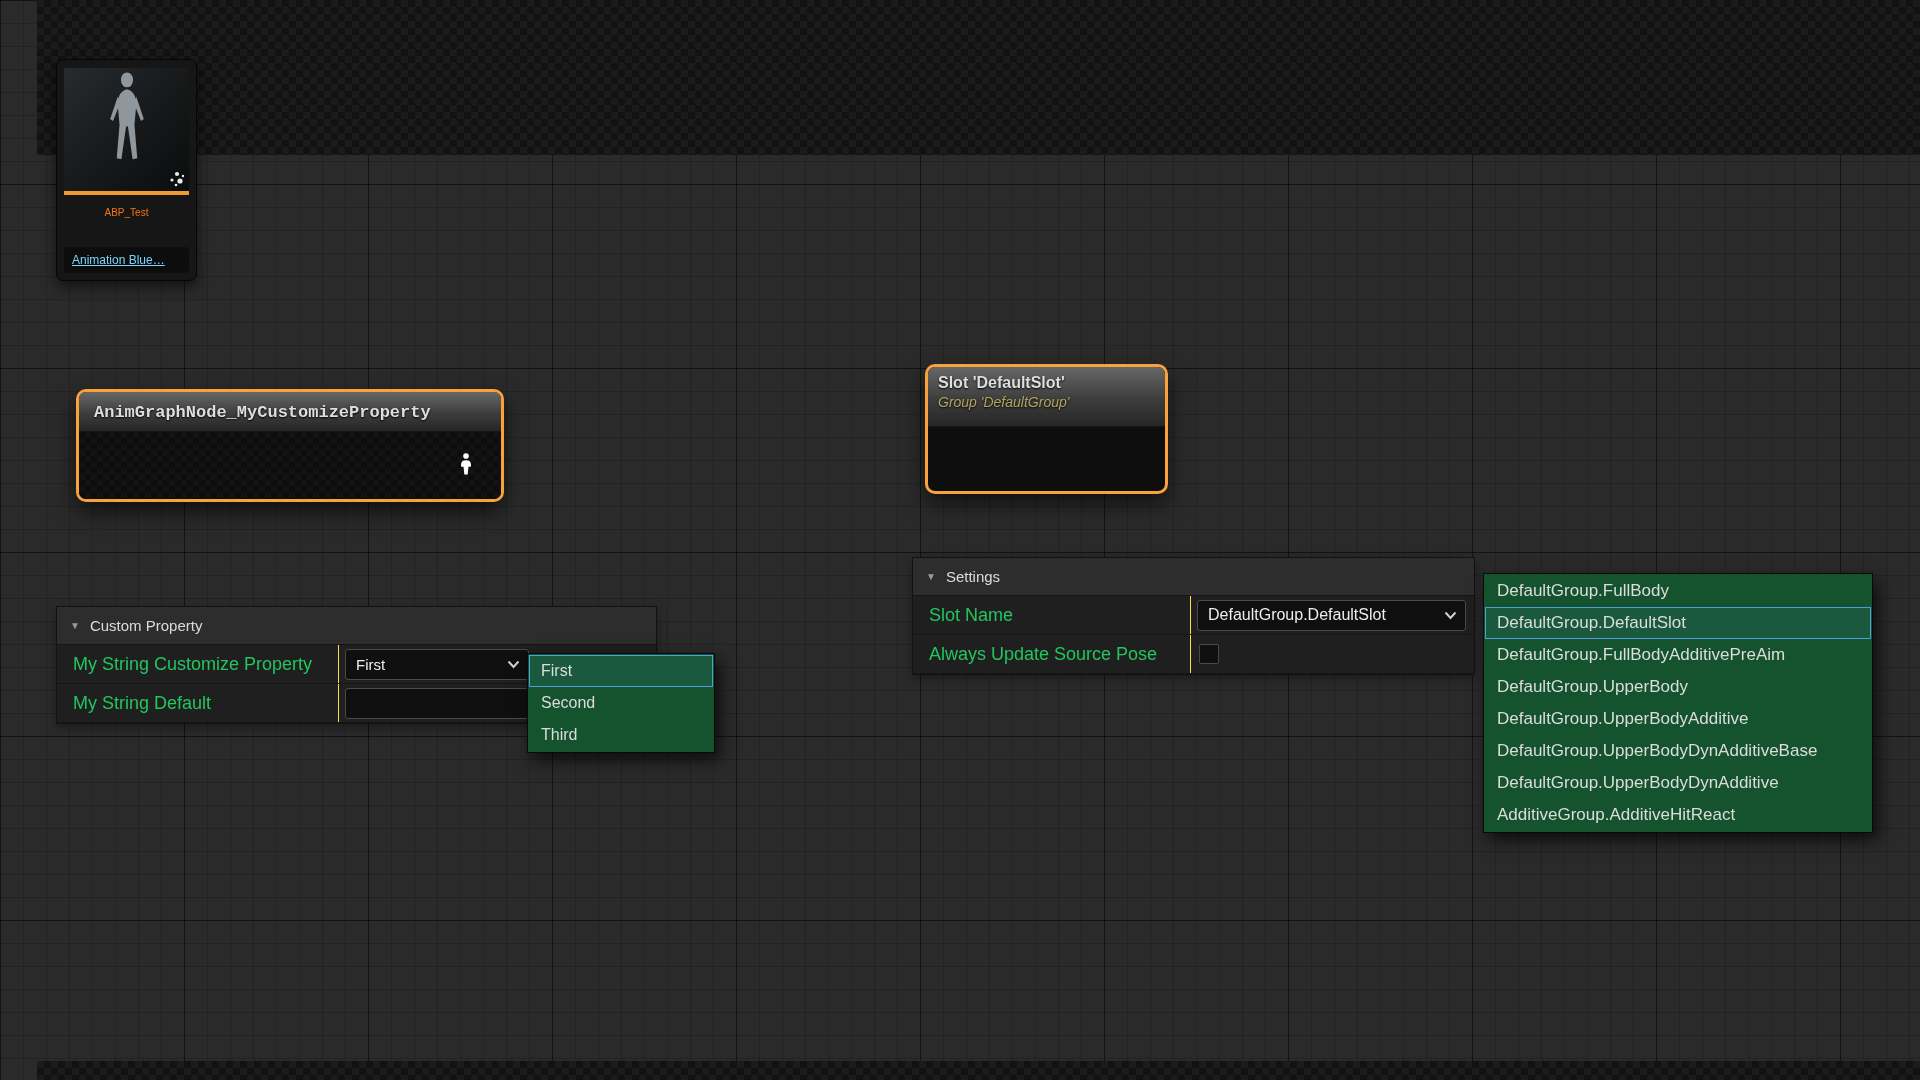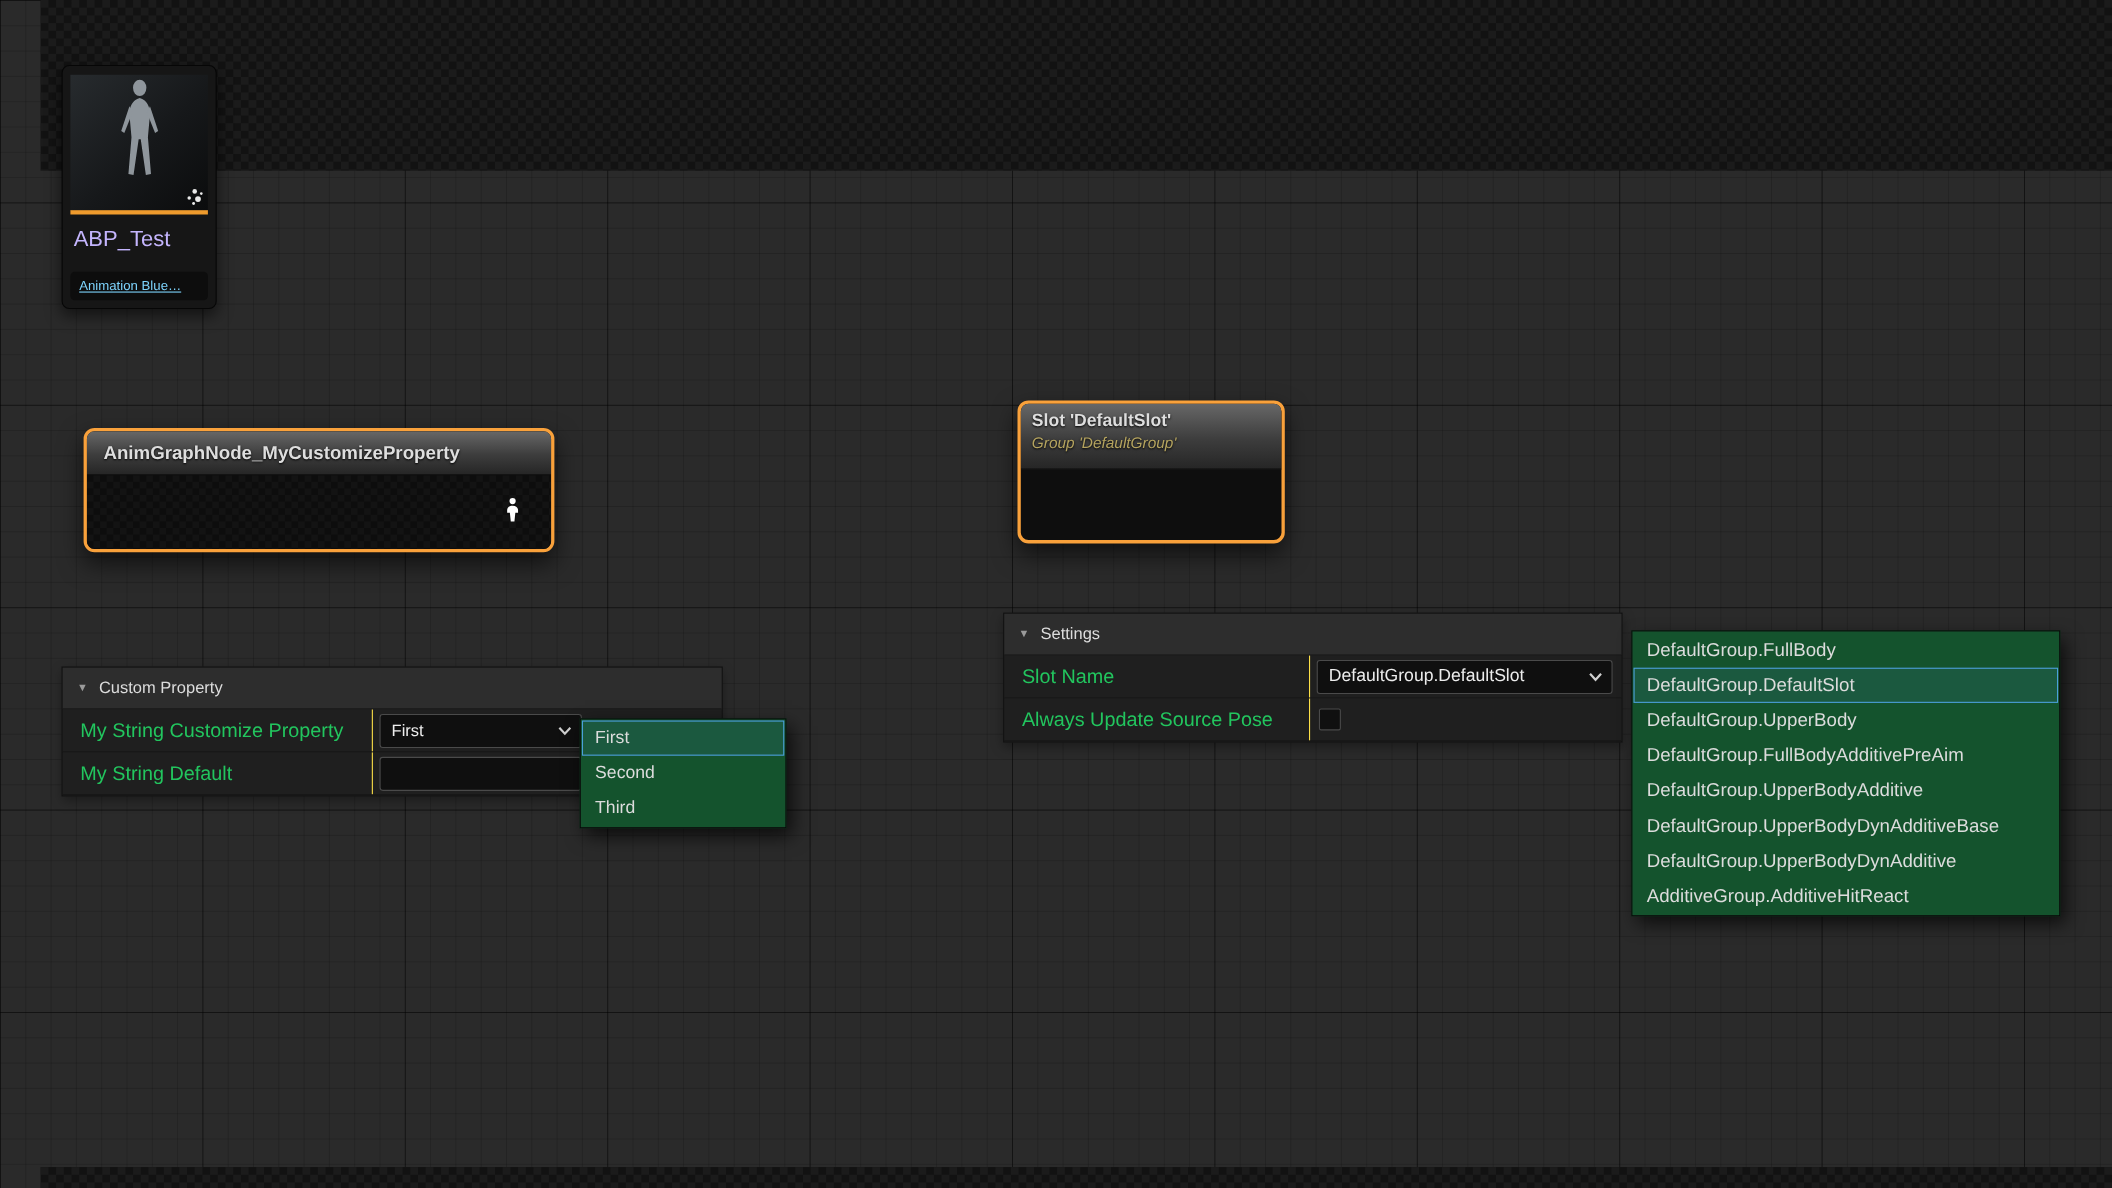--- a/index.html
+++ b/index.html
@@ -30,21 +30,21 @@
     position:absolute; left:56px; top:59px; width:141px; height:222px;
     background:#161616; border:1px solid #060606; border-radius:7px;
     box-shadow:0 6px 14px rgba(0,0,0,0.55); overflow:hidden;
   }
   .asset-thumb {
     margin:7px auto 0; width:125px; height:123px; position:relative;
     background:linear-gradient(135deg,#272b2e 0%, #16181a 55%, #0b0c0d 100%);
   }
   .asset-thumb .particle { position:absolute; right:2px; bottom:2px; }
   .asset-bar { margin:0 auto; width:125px; height:4px; background:#ef9b2d; }
-  .asset-title { padding:12px 10px 4px; font-size:20px; color:#c4b5fd; }
+  .asset-title { padding:12px 10px 4px; font-size:10px; color:#f97316;text-align:center; }
   .asset-footer {
     position:absolute; left:7px; right:7px; bottom:7px;
     background:#0d0d0d; border-radius:4px;
     padding:6px 8px; font-size:12px; color:#7dd3fc; white-space:nowrap; overflow:hidden;text-decoration:underline;
   }
 
   
   .node {
     position:absolute; border:3px solid #f9a13b; border-radius:10px;
     box-shadow:0 10px 22px rgba(0,0,0,0.6); background:#0e0e0e; overflow:hidden;
@@ -58,21 +58,21 @@
   .node-body {
     position:relative;
     background-color:#0d0d0d;
     background-image:conic-gradient(rgba(255,255,255,0.025) 25%, transparent 0 50%, rgba(255,255,255,0.025) 0 75%, transparent 0);
     background-size:12px 12px;
   }
 
   
   .node-customize { left:76px; top:389px; width:428px; height:113px; }
   .node-customize .node-header { height:40px; line-height:40px; }
-  .node-customize .node-title { font-size:17px; }
+  .node-customize .node-title { font-size:17px;font-family:Liberation Mono, monospace; }
   .node-customize .node-body { height:67px; }
   .node-customize .pin-right { position:absolute; right:26px; top:50%; transform:translateY(-50%); }
 
   
   .node-slot { left:925px; top:364px; width:243px; height:130px; }
   .node-slot .node-header { height:60px; padding-top:7px;padding-left:10px; }
   .node-slot .node-title { font-size:16px; }
   .node-slot .node-sub { font-size:14px; margin-top:2px; }
   .node-slot .node-body { height:64px; display:flex; align-items:center; padding:0 12px; gap:10px; }
   .node-slot .source-label { font-size:15px; color:#f0f0f0; flex:1; }
@@ -225,19 +225,19 @@
   </div>
   <div class="panel-row">
     <div class="row-label">Always Update Source Pose</div>
     <div class="checkbox" role="checkbox" aria-checked="false"></div>
   </div>
 </div>
 
 <div class="menu menu-slot">
   <div class="menu-item">DefaultGroup.FullBody</div>
   <div class="menu-item selected">DefaultGroup.DefaultSlot</div>
+  <div class="menu-item">DefaultGroup.FullBodyAdditivePreAim</div>
   <div class="menu-item">DefaultGroup.UpperBody</div>
-  <div class="menu-item">DefaultGroup.FullBodyAdditivePreAim</div>
   <div class="menu-item">DefaultGroup.UpperBodyAdditive</div>
   <div class="menu-item">DefaultGroup.UpperBodyDynAdditiveBase</div>
   <div class="menu-item">DefaultGroup.UpperBodyDynAdditive</div>
   <div class="menu-item">AdditiveGroup.AdditiveHitReact</div>
 </div>
 
 </body></html>

